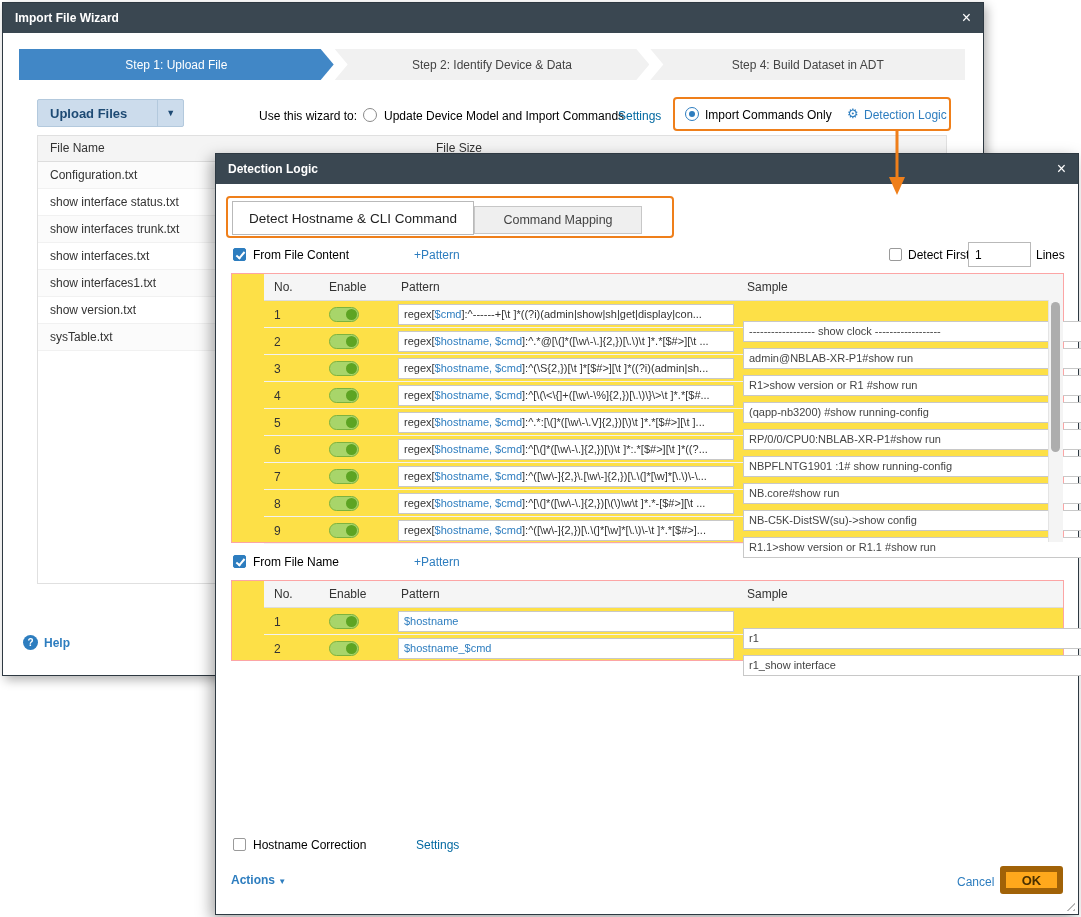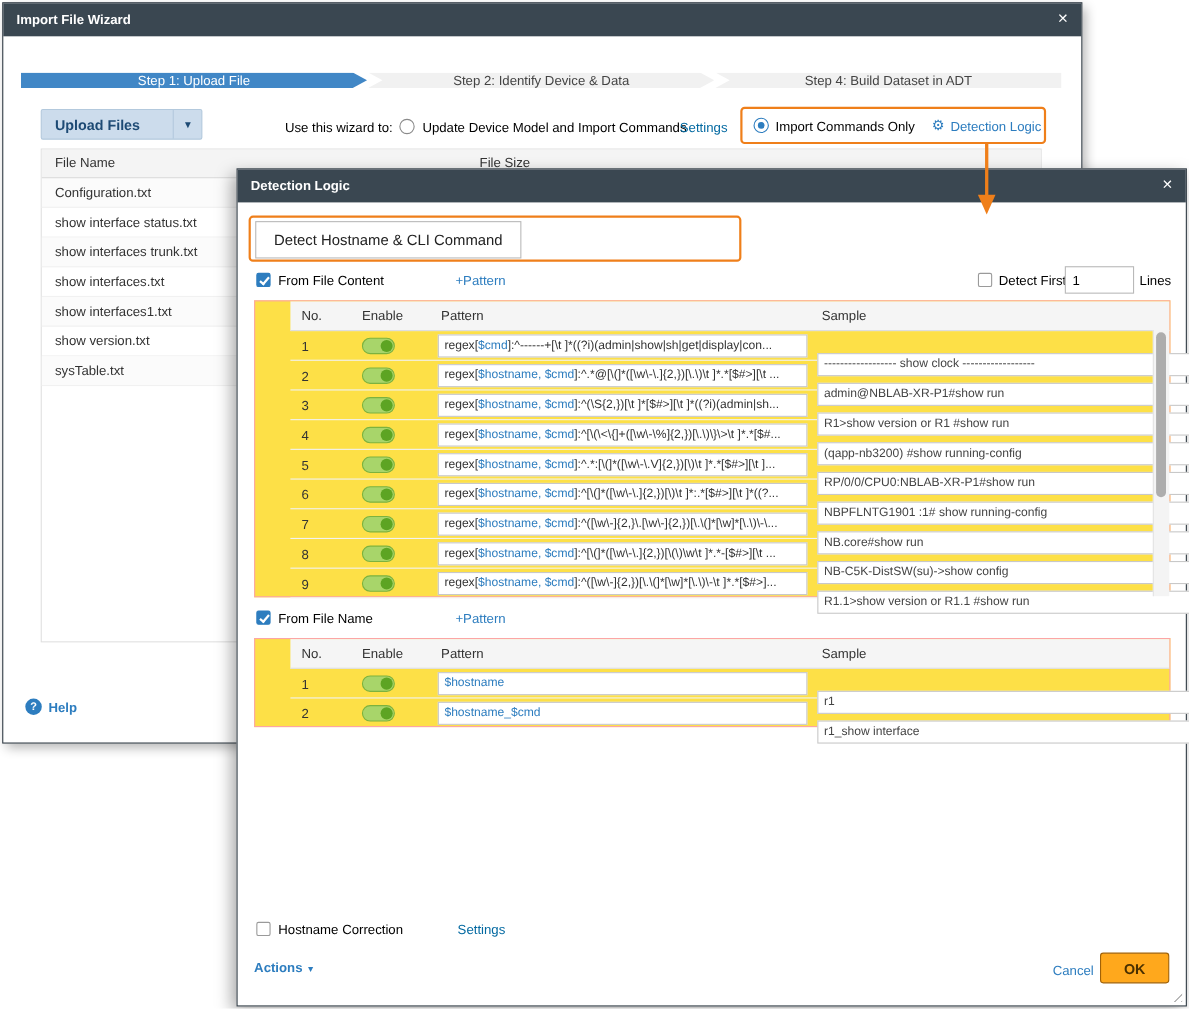--- a/index.html
+++ b/index.html
@@ -7,21 +7,21 @@
 
   
   .window{position:absolute;background:#fff;border:1px solid #2e3942;box-sizing:border-box;}
   .titlebar{height:30px;background:#3a4751;color:#fff;display:flex;align-items:center;justify-content:space-between;padding:0 12px;font-size:12px;font-weight:bold;box-sizing:border-box;}
   .titlebar .x{font-size:16px;font-weight:normal;line-height:1;cursor:default;}
 
   #wizard{left:2px;top:2px;width:982px;height:674px;box-shadow:3px 4px 10px rgba(0,0,0,.30);}
   #dialog{left:215px;top:153px;width:864px;height:762px;box-shadow:-4px 5px 14px rgba(0,0,0,.35);z-index:5;}
 
   
-  .steps{position:absolute;left:16px;top:46px;width:946px;height:31px;display:flex;gap:1px;align-items:flex-end;}
+  .steps{position:absolute;left:16px;top:46px;width:946px;height:31px;display:flex;gap:1px;}
   .step{flex:1;display:flex;align-items:center;justify-content:center;font-size:12px;background:#f1f1f1;color:#444;
         clip-path:polygon(0 0, calc(100% - 13px) 0, 100% 50%, calc(100% - 13px) 100%, 0 100%, 13px 50%);}
   .step.first{clip-path:polygon(0 0, calc(100% - 13px) 0, 100% 50%, calc(100% - 13px) 100%, 0 100%);}
   .step.last{clip-path:polygon(0 0, 100% 0, 100% 100%, 0 100%, 13px 50%);}
   .step.active{background:#4187c6;color:#fff;}
 
   
   .upload-btn{position:absolute;left:34px;top:96px;height:28px;display:flex;align-items:stretch;background:#ccdcec;border:1px solid #b3c9dd;border-radius:2px;color:#1d4a74;font-size:13px;font-weight:bold;box-sizing:border-box;gap:18px;}
   .upload-main{display:flex;align-items:center;padding:0 12px;}
   .upload-caret{display:flex;align-items:center;padding:0 8px;border-left:1px solid #b3c9dd;font-size:9px;}
@@ -74,21 +74,21 @@
   .sbox{left:479px;top:20px;width:387px;color:#444;}
   .dk{color:#333;} .bl{color:#2d7dbf;}
 
   .vscroll{position:absolute;right:0;top:26px;bottom:0;width:14px;background:#f4f4f4;border-left:1px solid #e4e4e4;}
   .vthumb{position:absolute;left:2px;top:2px;width:9px;height:150px;background:#adadad;border-radius:5px;}
 
   
   .dinput{position:absolute;left:752px;top:88px;width:63px;height:25px;border:1px solid #b9b9b9;font-size:12px;padding:0 6px;box-sizing:border-box;font-family:"Liberation Sans",sans-serif;}
 
   
-  .okbtn{position:absolute;left:784px;top:712px;width:63px;height:28px;background:#ffa81c;border:1px solid #a16207;border-radius:3px;display:flex;align-items:center;justify-content:center;font-size:13px;font-weight:bold;color:#4a3000;box-sizing:border-box;}
+  .okbtn{position:absolute;left:784px;top:712px;width:63px;height:28px;background:#ffa81c;border:6px solid #a16207;border-radius:3px;display:flex;align-items:center;justify-content:center;font-size:13px;font-weight:bold;color:#4a3000;box-sizing:border-box;}
   .grip{position:absolute;right:3px;bottom:3px;width:12px;height:12px;
         background:repeating-linear-gradient(-45deg,#b9b9b9 0 1.5px,transparent 1.5px 4.5px);
         clip-path:polygon(100% 0,100% 100%,0 100%);}
 
   .arrow-svg{position:absolute;left:880px;top:131px;z-index:10;pointer-events:none;}
 </style>
 </head>
 <body>
 
 <div class="canvas">
@@ -142,20 +142,21 @@
   </div>
 
   <div class="window" id="dialog">
     <div class="titlebar">
       <span>Detection Logic</span>
       <span class="x">×</span>
     </div>
 
     <div class="ann" style="left:10px;top:42px;width:448px;height:42px;z-index:3;"></div>
     <div class="tab1">Detect Hostname &amp; CLI Command</div>
+    <div class="tab2">Command Mapping</div>
 
     <span class="cb on abs" style="left:17px;top:94px;"></span>
     <span class="lbl abs" style="left:37px;top:94px;">From File Content</span>
     <span class="link abs" style="left:198px;top:94px;">+Pattern</span>
 
     <span class="cb abs" style="left:673px;top:94px;"></span>
     <span class="lbl abs" style="left:692px;top:94px;">Detect First</span>
     <input class="dinput" value="1" style="">
     <span class="lbl abs" style="left:820px;top:94px;">Lines</span>
 

